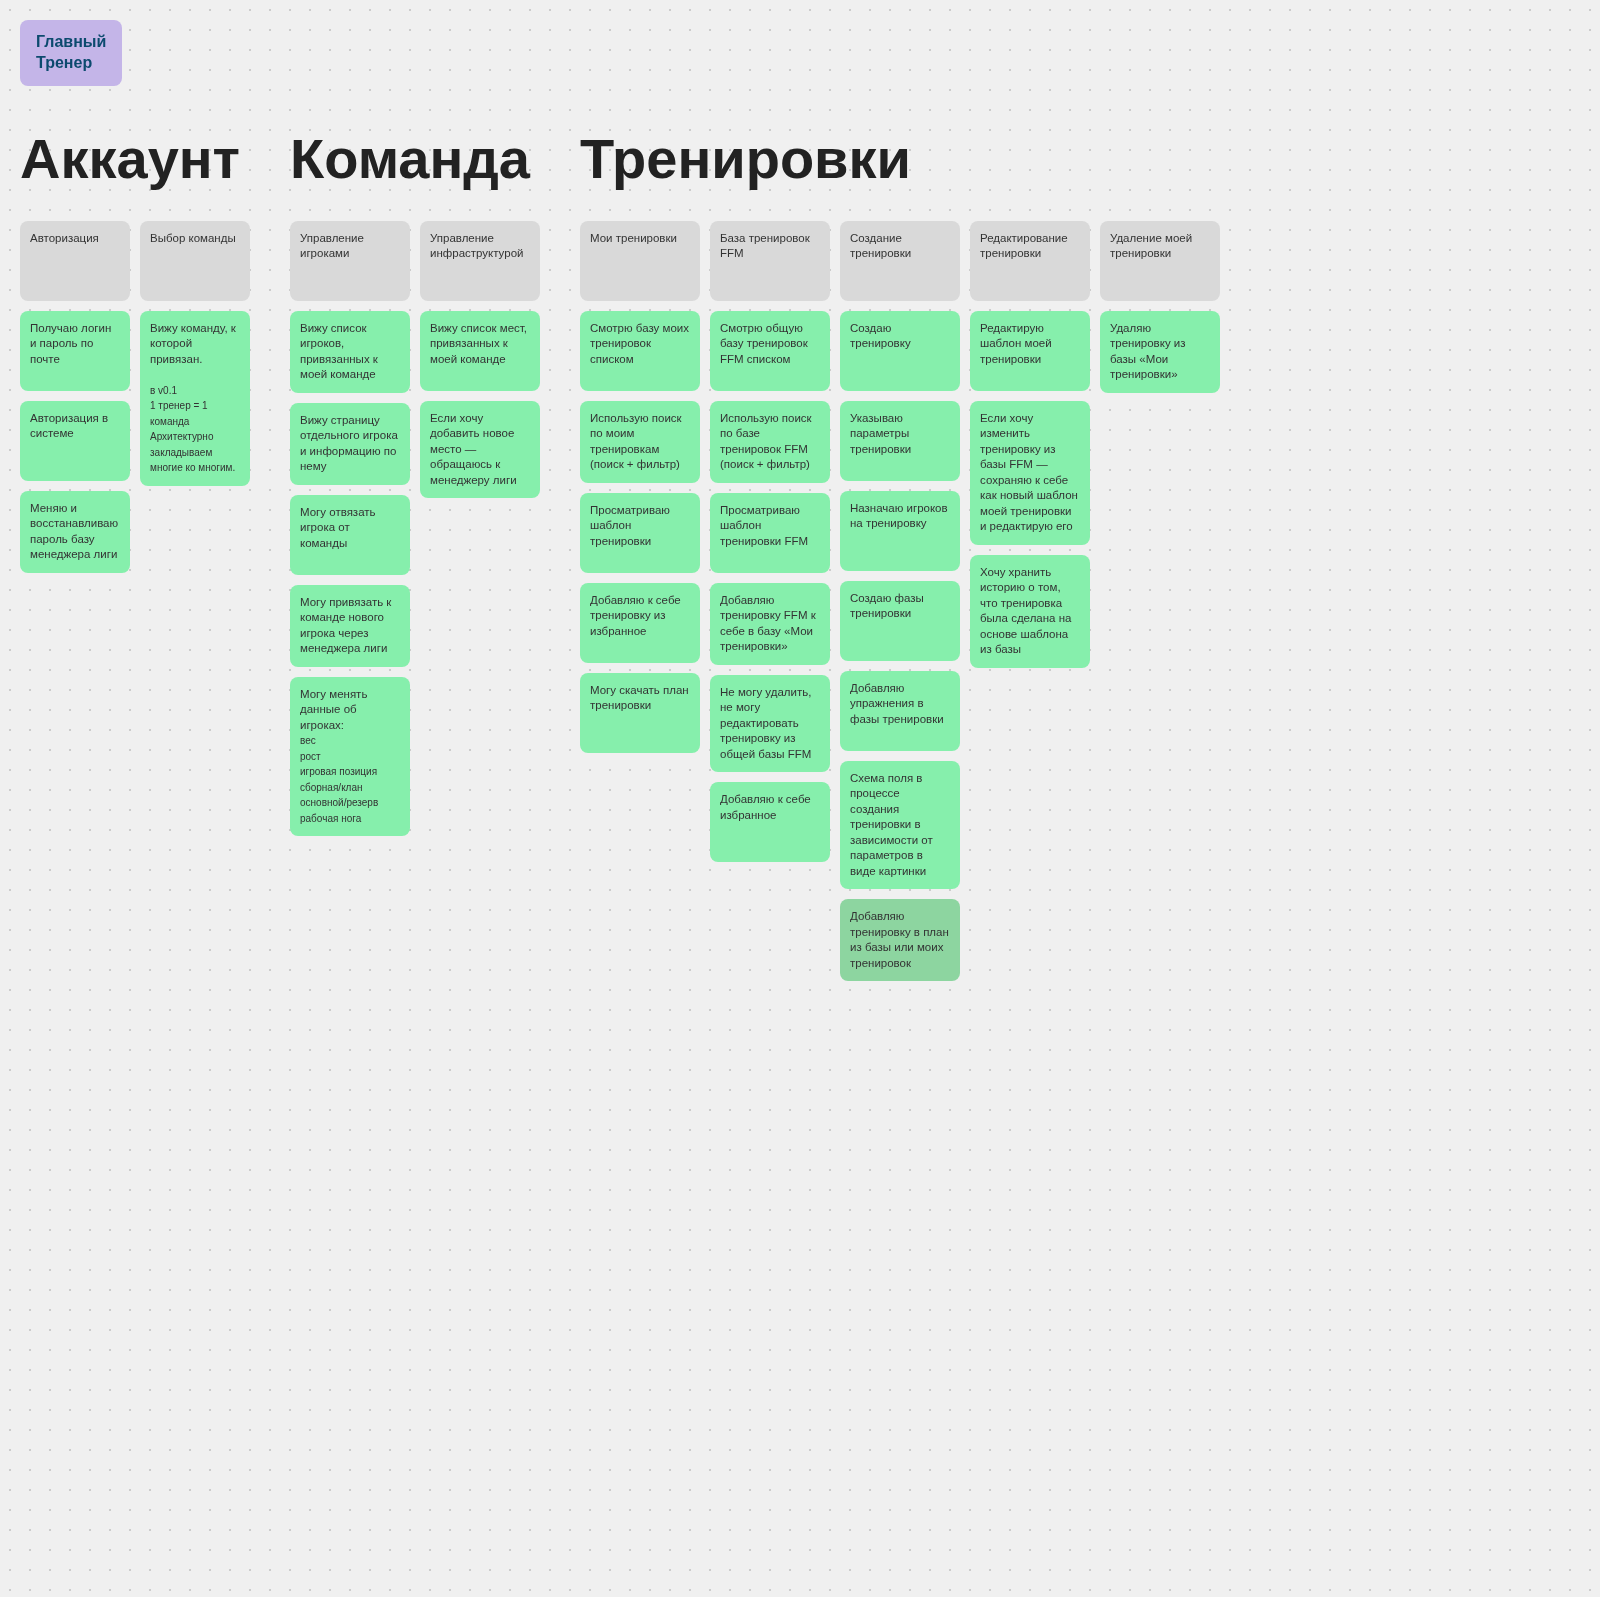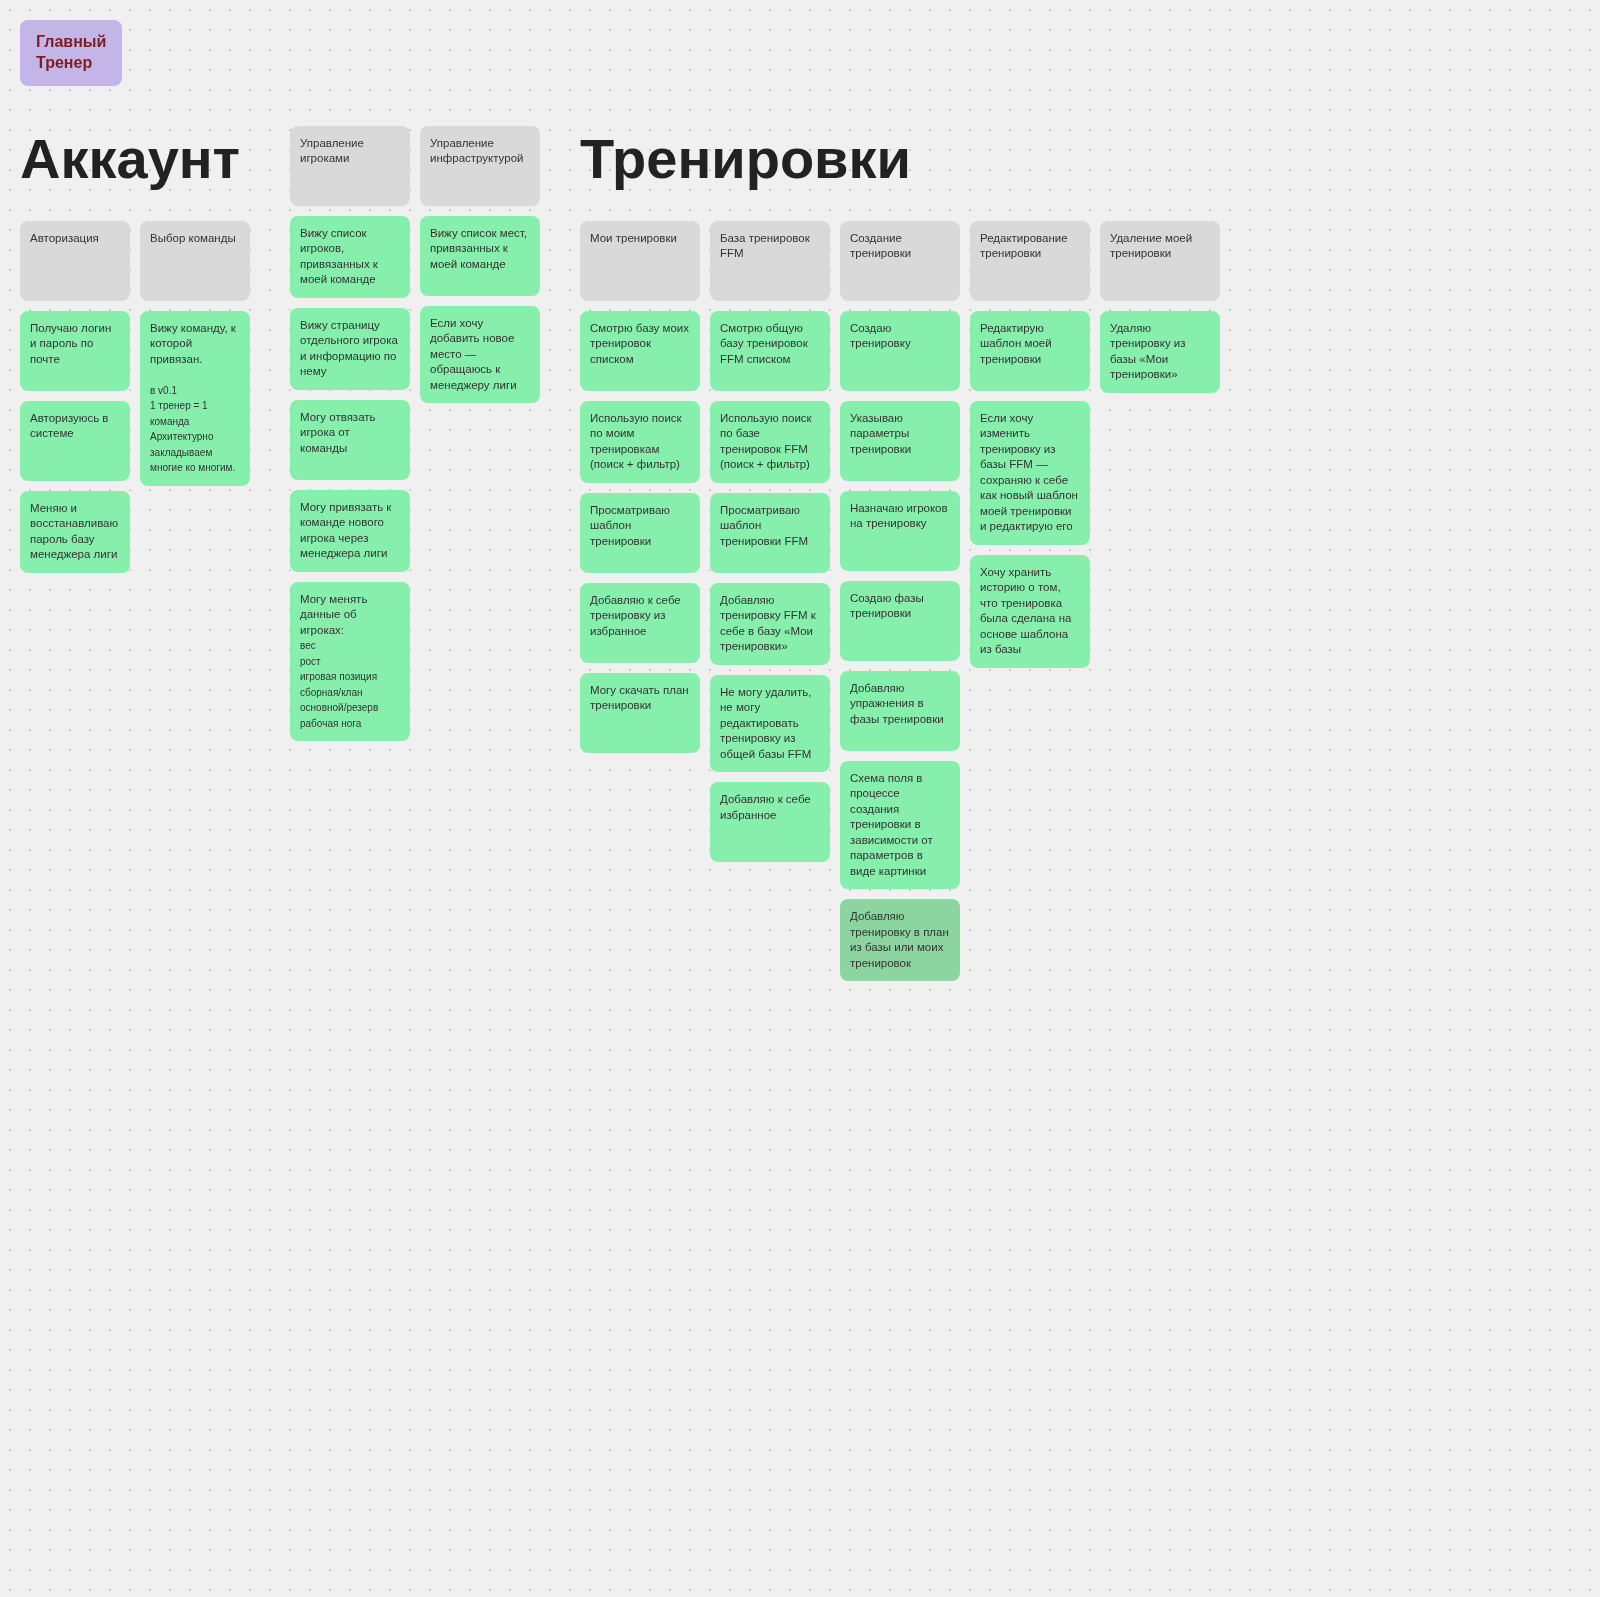--- a/index.html
+++ b/index.html
@@ -31,21 +31,21 @@
       border-radius: 8px;
       padding: 12px 16px;
       display: inline-block;
       margin-bottom: 40px;
       min-width: 100px;
     }
 
     .header-card-text {
       font-size: 16px;
       font-weight: bold;
-      color: #7f1d1d;
+      color: #0c4a6e;
       line-height: 1.3;
     }
 
     .sections-container {
       display: flex;
       gap: 0;
       align-items: flex-start;
     }
 
     .section {
@@ -111,32 +111,33 @@
 
   <div class="sections-container">
 
     <div class="section" style="margin-right: 40px;">
       <div class="section-title">Аккаунт</div>
       <div class="columns-row">
 
         <div class="column">
           <div class="card card-gray">Авторизация</div>
           <div class="card card-yellow">Получаю логин и пароль по почте</div>
-          <div class="card card-yellow">Авторизуюсь в системе</div>
+          <div class="card card-yellow">Авторизация в системе</div>
           <div class="card card-yellow">Меняю и восстанавливаю пароль базу менеджера лиги</div>
         </div>
 
         <div class="column">
           <div class="card card-gray">Выбор команды</div>
           <div class="card card-yellow" style="min-height:120px;">Вижу команду, к которой привязан.<br><br><span style="font-size:10px;">в v0.1<br>1 тренер = 1 команда<br>Архитектурно закладываем многие ко многим.</span></div>
         </div>
       </div>
     </div>
 
     <div class="section" style="margin-right: 40px;">
+      <div class="section-title">Команда</div>
       <div class="columns-row">
 
         <div class="column column-wide">
           <div class="card card-gray">Управление игроками</div>
           <div class="card card-yellow">Вижу список игроков, привязанных к моей команде</div>
           <div class="card card-yellow">Вижу страницу отдельного игрока и информацию по нему</div>
           <div class="card card-yellow">Могу отвязать игрока от команды</div>
           <div class="card card-yellow">Могу привязать к команде нового игрока через менеджера лиги</div>
           <div class="card card-yellow" style="min-height:100px;">Могу менять данные об игроках:<br><span style="font-size:10px;">вес<br>рост<br>игровая позиция<br>сборная/клан<br>основной/резерв<br>рабочая нога</span></div>
         </div>

